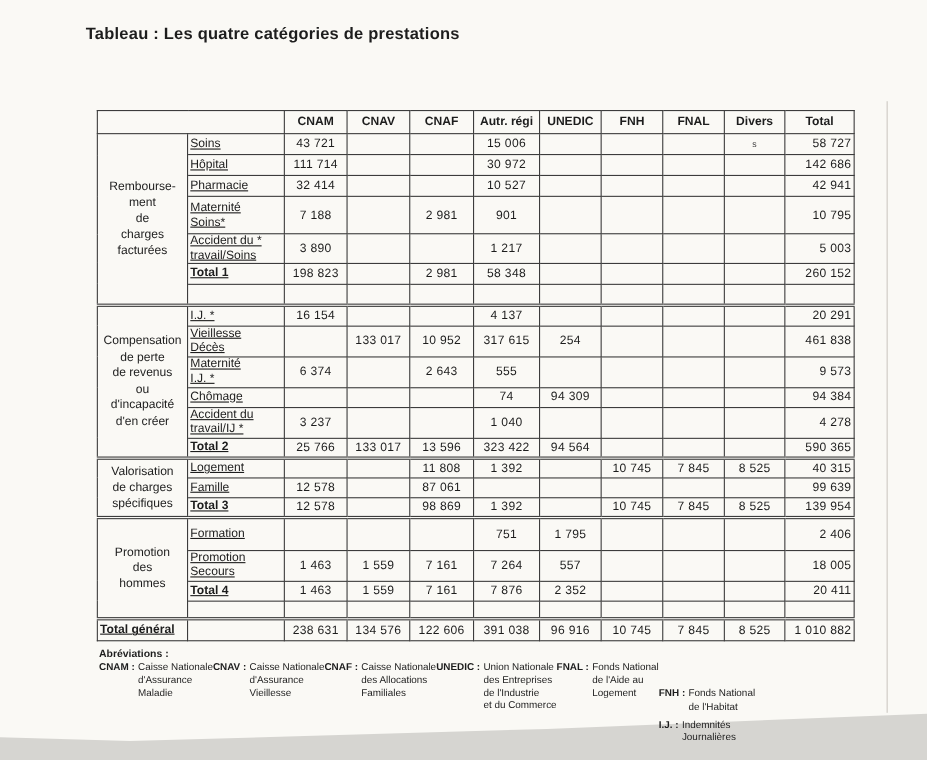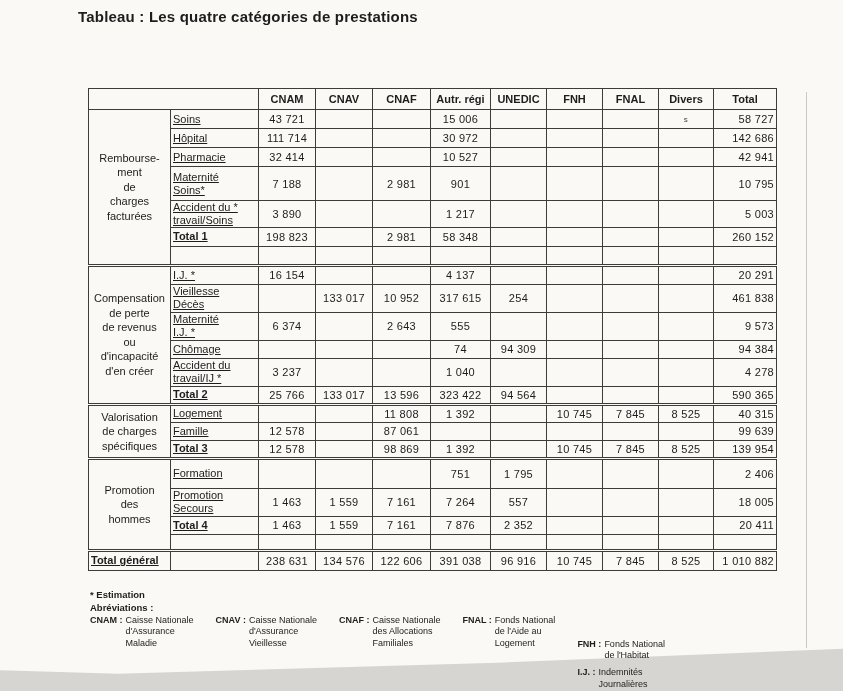--- a/index.html
+++ b/index.html
@@ -1,43 +1,43 @@
 <!DOCTYPE html>
 <html><head>
 <meta charset="utf-8">
 <style>
   html,body{margin:0;padding:0;background:#b9b8b4;}
   .stage{position:relative;width:843px;height:691px;background:#d6d5d1;overflow:hidden;
          font-family:"Liberation Sans",sans-serif;color:#1d1d1d;}
   .paper{position:absolute;inset:0;background:#faf9f5;
          clip-path:polygon(0 0,100% 0,100% 93.9%,59% 95.9%,14% 97.5%,0 97%);
          filter:drop-shadow(0 2px 1px rgba(60,60,55,.5));}
-  .title{position:absolute;left:78px;top:8px;font-size:15px;font-weight:bold;letter-spacing:.2px;}
+  .title{position:absolute;left:78px;top:22px;font-size:15px;font-weight:bold;letter-spacing:.2px;}
   .source{position:absolute;left:503px;top:67px;font-size:9.5px;font-weight:bold;letter-spacing:.1px;}
   .edge-line{position:absolute;left:806px;top:92px;width:1px;height:556px;background:#ccc9c2;}
 
-  table.main{position:absolute;left:88px;top:88px;width:688px;border-collapse:collapse;
+  table.main{position:absolute;left:88px;top:100px;width:688px;border-collapse:collapse;
              table-layout:fixed;font-size:11px;padding-left:36px;}
   table.main td,table.main th{border:1px solid #3c3c3c;padding:0 2px;overflow:hidden;vertical-align:middle;}
   td.void{border:none;background:transparent;}
   th.col{font-weight:bold;text-align:center;font-size:11px;padding:0 1px;}
   td.cat{text-align:center;white-space:pre-line;line-height:1.32;font-size:11px;}
   td.lbl{text-align:left;padding-left:5px;white-space:pre-line;line-height:1.18;text-decoration:underline;}
   td.num{text-align:center;letter-spacing:.3px;}
   td.tc{text-align:right;padding-right:5px;}
   td.mark{font-size:8px;color:#444;}
   tr.sep>td{border-top:3px double #3c3c3c;}
   tr.tot td.lbl{font-weight:bold;}
   .h16{height:16px}.h18{height:18px}.h19{height:19px}.h20{height:20px}.h21{height:21px}
   .h26{height:26px}.h28{height:28px}.h30{height:30px}.h34{height:34px}
 
   .fn{position:absolute;left:90px;top:589px;font-size:9.5px;line-height:1.2;}
   .fn .est{margin:0 0 2px 0;font-weight:bold;}
   .fn .abbr-title{font-weight:bold;margin:0 0 1px 0;}
-  .abbr-row{display:flex;gap:22px;align-items:flex-start;}
+  .abbr-row{display:flex;align-items:flex-start;}
   .abbr{display:flex;font-size:9px;line-height:1.3;}
   .abbr .term{font-weight:bold;white-space:nowrap;margin-right:3px;}
   .abbr .def{white-space:pre-line;}
   .abbr-col{display:flex;flex-direction:column;gap:5px;margin-top:24px;}
 </style>
 </head>
 <body>
 
 <div class="stage">
   <div class="paper"></div>
@@ -350,40 +350,46 @@
       <td class="num">96 916</td>
       <td class="num">10 745</td>
       <td class="num">7 845</td>
       <td class="num">8 525</td>
       <td class="num tc">1 010 882</td>
     </tr>
   </tbody>
     </table>
 
   <div class="fn">
-    <div class="est">* Estimation</div>
     <div class="abbr-title">Abréviations :</div>
     <div class="abbr-row">
       <div class="abbr">
         <span class="term">CNAM :</span>
         <span class="def">Caisse Nationale
 d'Assurance
 Maladie</span>
       </div>
       <div class="abbr">
         <span class="term">CNAV :</span>
         <span class="def">Caisse Nationale
 d'Assurance
 Vieillesse</span>
       </div>
       <div class="abbr">
         <span class="term">CNAF :</span>
         <span class="def">Caisse Nationale
 des Allocations
 Familiales</span>
+      </div>
+      <div class="abbr">
+        <span class="term">UNEDIC :</span>
+        <span class="def">Union Nationale
+des Entreprises
+de l'Industrie
+et du Commerce</span>
       </div>
       <div class="abbr">
         <span class="term">FNAL :</span>
         <span class="def">Fonds National
 de l'Aide au
 Logement</span>
       </div>
       <div class="abbr-col">
         <div class="abbr">
           <span class="term">FNH :</span>

